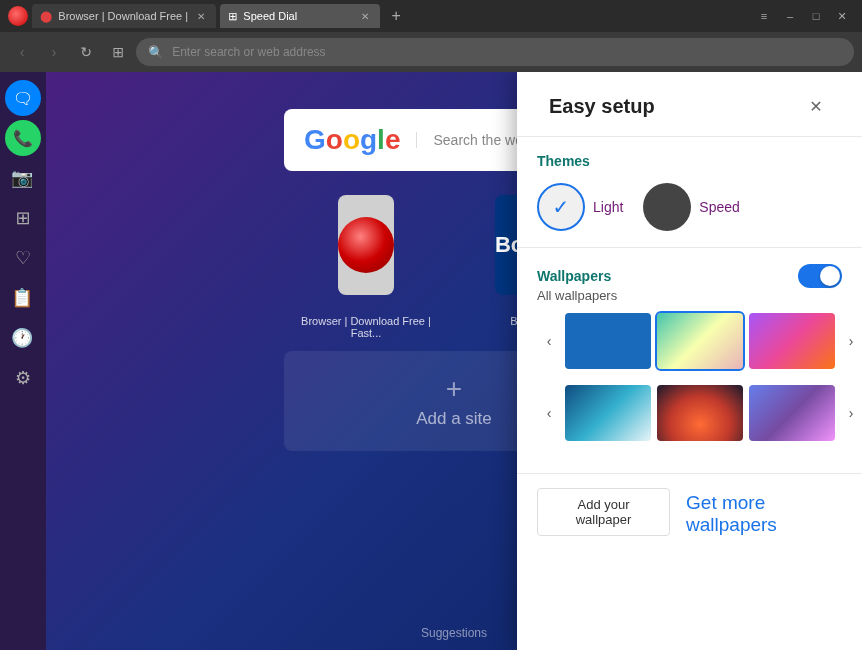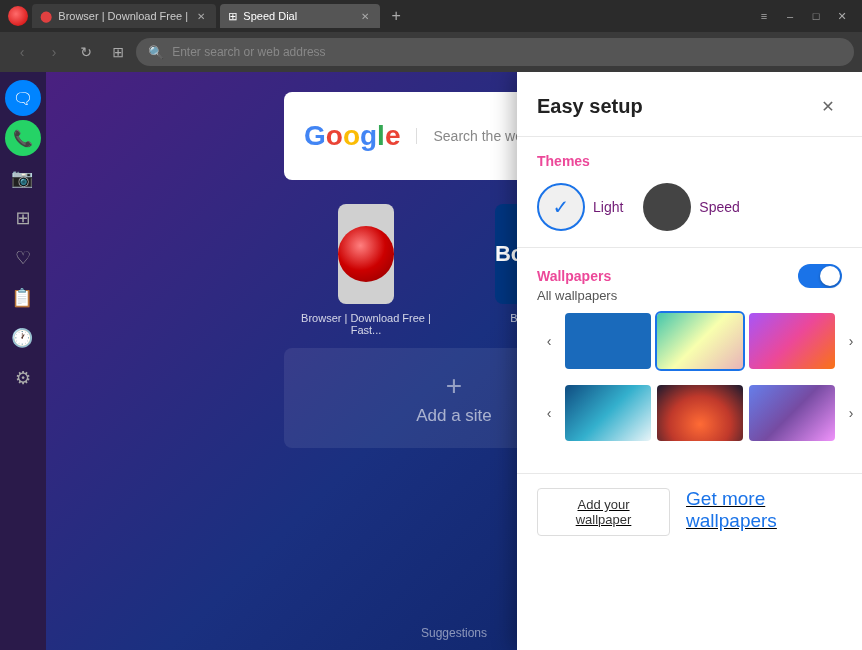--- a/index.html
+++ b/index.html
@@ -142,26 +142,27 @@
     
     .speed-dial {
       padding: 20px;
       display: flex;
       flex-direction: column;
       align-items: center;
     }
     .google-search {
       background: white;
       border-radius: 8px;
-      padding: 28px 20px;
+      padding: 15px 20px;
       display: flex;
       align-items: center;
       gap: 16px;
       width: 340px;
       margin-bottom: 24px;
+      margin-top: 17px;
     }
     .google-logo {
       font-size: 28px;
       font-weight: bold;
       font-family: Arial, sans-serif;
     }
     .google-logo span:nth-child(1) { color: #4285f4; }
     .google-logo span:nth-child(2) { color: #ea4335; }
     .google-logo span:nth-child(3) { color: #fbbc05; }
     .google-logo span:nth-child(4) { color: #4285f4; }
@@ -211,21 +212,21 @@
     }
     .booking-text {
       color: #fff;
       font-size: 22px;
       font-weight: bold;
       font-family: Arial;
     }
     .dial-label {
       color: rgba(255,255,255,0.8);
       font-size: 11px;
-      margin-top: 8px;
+      margin-top: 20px;
       text-align: center;
       padding: 0 4px;
     }
     .add-site {
       background: rgba(255,255,255,0.08);
       border-radius: 8px;
       height: 100px;
       display: flex;
       flex-direction: column;
       align-items: center;
@@ -256,21 +257,21 @@
       height: 100%;
       background: white;
       box-shadow: -4px 0 20px rgba(0,0,0,0.3);
       overflow-y: auto;
       z-index: 100;
     }
     .panel-header {
       display: flex;
       align-items: center;
       justify-content: space-between;
-      padding: 20px 20px 16px;
+      padding: 20px 32px 16px;
       border-bottom: 1px solid #e8e8e8;
     }
     .panel-title {
       font-size: 20px;
       font-weight: 600;
       color: #222;
     }
     .panel-close {
       width: 28px; height: 28px;
       display: flex; align-items: center; justify-content: center;
@@ -279,21 +280,21 @@
       color: #666;
       font-size: 16px;
     }
     .panel-section {
       padding: 16px 20px;
       border-bottom: 1px solid #e8e8e8;
     }
     .section-title {
       font-size: 14px;
       font-weight: 600;
-      color: #ec4899;
+      color: #0f766e;
       margin-bottom: 14px;
     }
     .themes-row {
       display: flex;
       gap: 20px;
       align-items: center;
     }
     .theme-option {
       display: flex;
       align-items: center;
@@ -375,23 +376,22 @@
     .wp-blue { background: #1a6abb; }
     .wp-gradient1 { background: linear-gradient(135deg, #43c6ac, #f8ffae, #e8b4b8); }
     .wp-gradient2 { background: linear-gradient(135deg, #a855f7, #ec4899, #f97316); }
     .wp-teal { background: linear-gradient(135deg, #0f4c81, #34b0cd, #e8f4f8); }
     .wp-sunset { background: radial-gradient(ellipse at 50% 70%, #ff6b35, #c0392b, #1a1a2e); }
     .wp-purple-blue { background: linear-gradient(135deg, #667eea, #764ba2, #f093fb); }
     .wallpaper-thumb.selected { outline: 2px solid #1a73e8; }
     .panel-footer {
       padding: 14px 20px;
       display: flex;
-      align-items: flex-start;
+      align-items: flex-end;
       gap: 16px;
-      text-decoration: underline;
     }
     .add-wallpaper-btn {
       padding: 8px 16px;
       border: 1px solid #ddd;
       border-radius: 4px;
       background: white;
       font-size: 13px;
       color: #333;
       cursor: pointer;
     }

